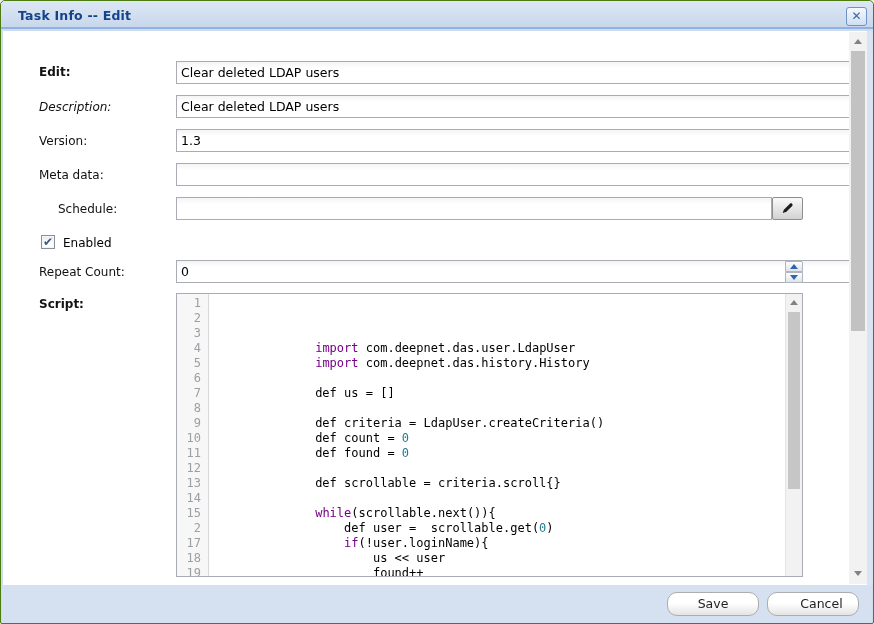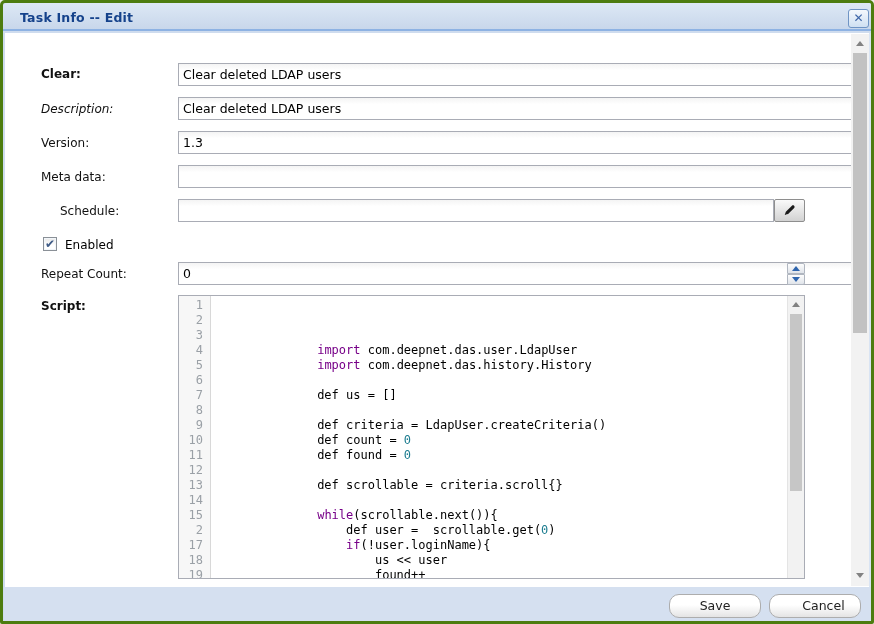--- a/index.html
+++ b/index.html
@@ -4,21 +4,21 @@
 <style>
   html,body{margin:0;padding:0;background:#eee;}
   *{box-sizing:border-box;}
   :root{
     --kw:#770088; --num:#1d7d90; --pl:#000000;
     --title:#15428b; --headbg1:#d9e5f3; --headbg2:#c8d7eb;
   }
   .window{
     position:relative; width:874px; height:624px;
     background:#cfdcee;
-    border:3px solid #4d7c0f;
+    border:1px solid #4d7c0f;
     border-radius:5px 5px 2px 2px;
     font-family:"DejaVu Sans","Liberation Sans",sans-serif;
     font-size:12px; color:#000; overflow:hidden;
   }
   
   .titlebar{
     position:absolute; left:0; top:0; width:872px; height:28px;
     background:linear-gradient(#dde8f5,#c8d7eb);
     border-bottom:2px solid #8db2e3;
     border-radius:4px 4px 0 0;
@@ -153,21 +153,21 @@
 
 <div class="window">
 
   <div class="titlebar">
     <span class="title">Task Info -- Edit</span>
     <div class="close-btn">✕</div>
   </div>
 
   <div class="win-body"></div>
 
-  <div class="flabel bold r-name-lbl">Clear:</div>
+  <div class="flabel bold r-name-lbl">Edit:</div>
   <input class="tinput r-name-in" type="text" value="Clear deleted LDAP users" style="">
 
   <div class="flabel r-desc-lbl">Description:</div>
   <input class="tinput r-desc-in" type="text" value="Clear deleted LDAP users" style="">
 
   <div class="flabel r-ver-lbl">Version:</div>
   <input class="tinput r-ver-in" type="text" value="1.3" style="">
 
   <div class="flabel r-meta-lbl">Meta data:</div>
   <input class="tinput r-meta-in" type="text" value="" style="">

